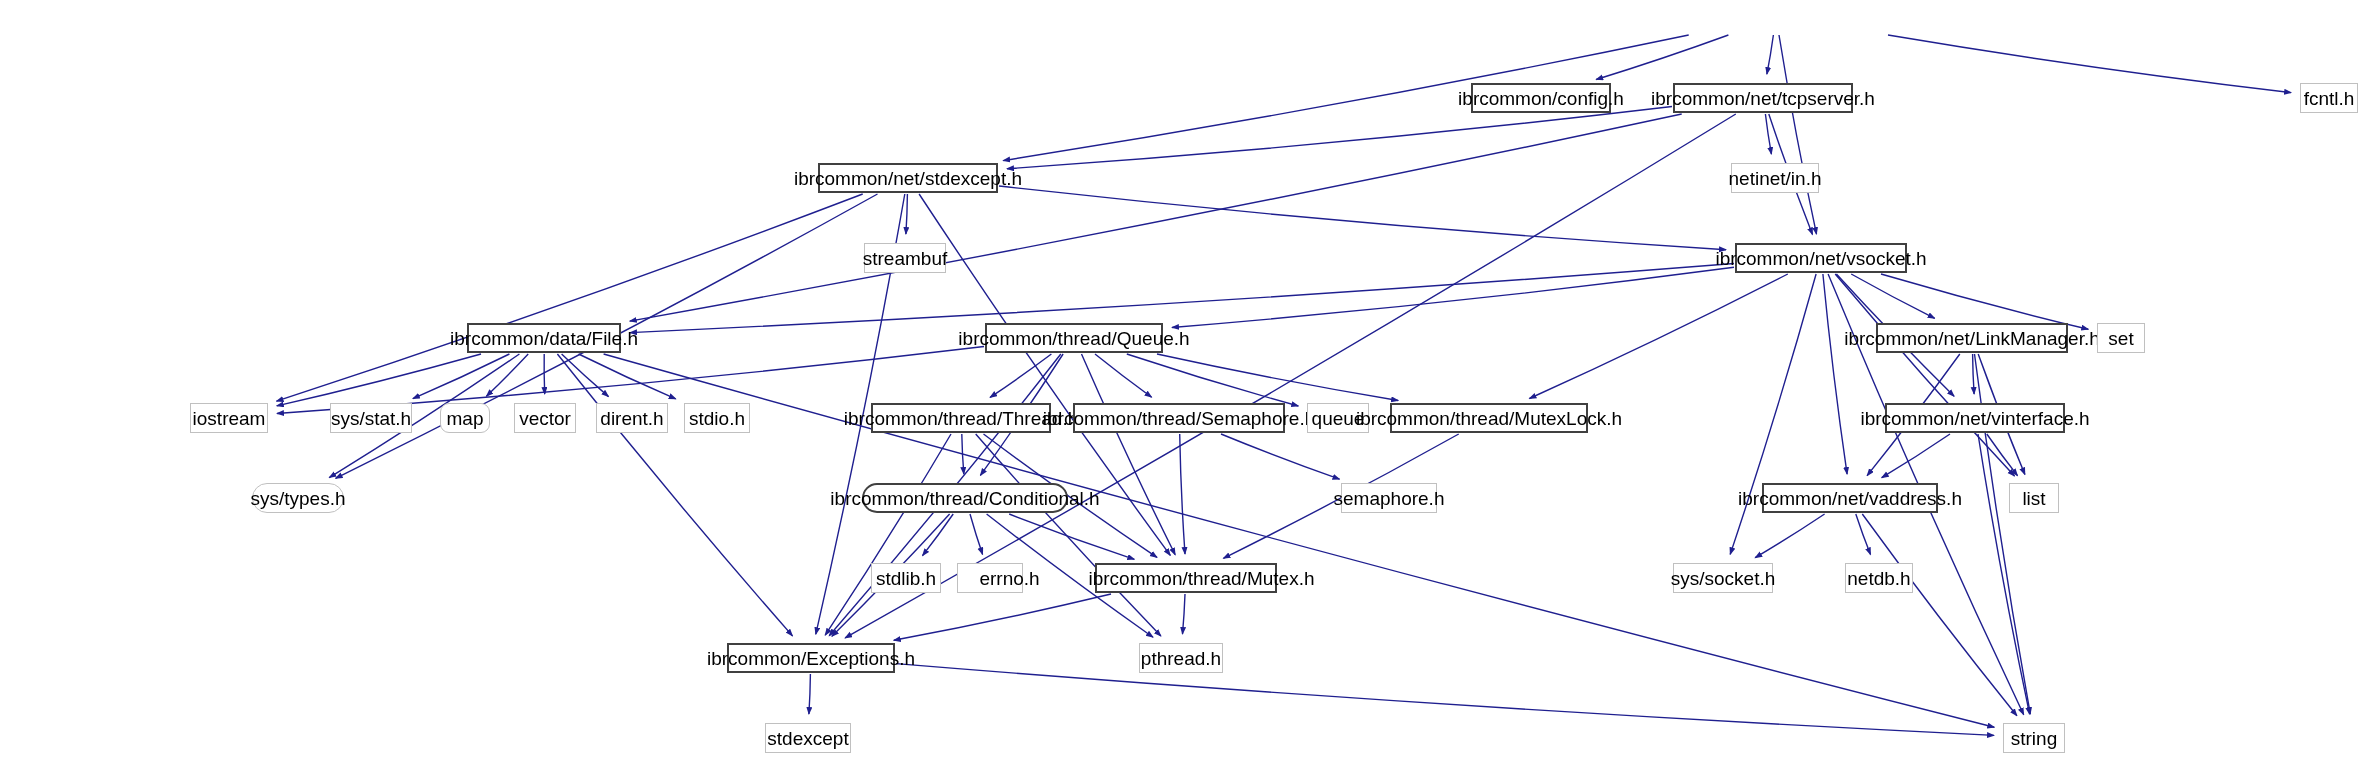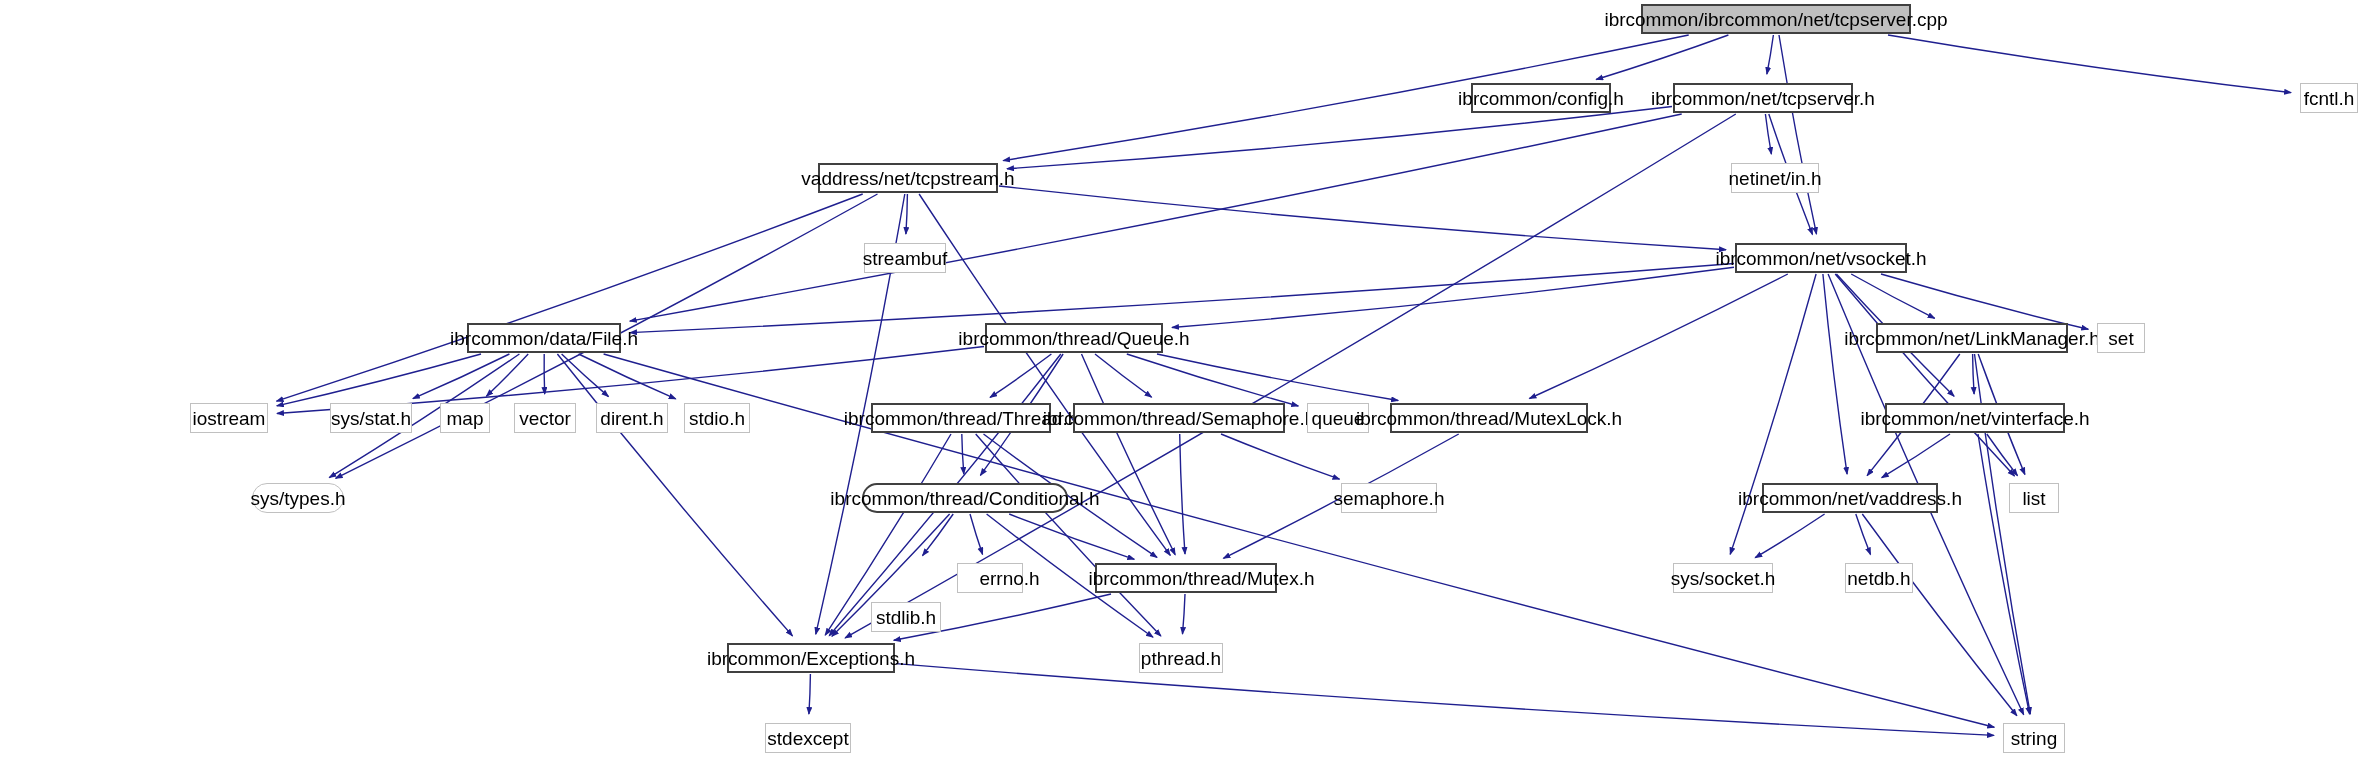--- a/index.html
+++ b/index.html
@@ -125,34 +125,31 @@
       <path d="M1974.5,354.0 Q1997.9,534.7 2030.3,714.1" stroke="#1f1f8f" stroke-width="1.4" fill="none" marker-end="url(#ah)"></path>
       <path d="M1950.0,434.0 Q1916.5,456.8 1881.7,477.7" stroke="#1f1f8f" stroke-width="1.4" fill="none" marker-end="url(#ah)"></path>
       <path d="M1986.8,434.0 Q2001.5,455.2 2017.5,475.6" stroke="#1f1f8f" stroke-width="1.4" fill="none" marker-end="url(#ah)"></path>
       <path d="M1978.0,434.0 Q2000.2,574.7 2029.6,714.1" stroke="#1f1f8f" stroke-width="1.4" fill="none" marker-end="url(#ah)"></path>
       <path d="M1824.6,514.0 Q1790.5,536.8 1755.2,557.7" stroke="#1f1f8f" stroke-width="1.4" fill="none" marker-end="url(#ah)"></path>
       <path d="M1855.8,514.0 Q1862.5,534.5 1870.5,554.5" stroke="#1f1f8f" stroke-width="1.4" fill="none" marker-end="url(#ah)"></path>
       <path d="M1862.3,514.0 Q1937.0,616.8 2016.9,715.7" stroke="#1f1f8f" stroke-width="1.4" fill="none" marker-end="url(#ah)"></path>
       <path d="M810.4,674.0 Q810.2,694.0 808.9,714.0" stroke="#1f1f8f" stroke-width="1.4" fill="none" marker-end="url(#ah)"></path>
       <path d="M896.0,663.6 Q1444.4,708.6 1994.0,735.4" stroke="#1f1f8f" stroke-width="1.4" fill="none" marker-end="url(#ah)"></path>
     </svg>
-<div class="node root" style="left: 1641px; top: 4px; width: 270px; height: 30px;">
-      <span class="node-label">ibrcommon/ibrcommon/net/tcpserver.cpp</span>
-    </div>
     <div class="node sys" style="left: 2300px; top: 83px; width: 58px; height: 30px;">
       <span class="node-label">fcntl.h</span>
     </div>
     <div class="node local" style="left: 1471px; top: 83px; width: 140px; height: 30px;">
       <span class="node-label">ibrcommon/config.h</span>
     </div>
     <div class="node local" style="left: 1673px; top: 83px; width: 180px; height: 30px;">
       <span class="node-label">ibrcommon/net/tcpserver.h</span>
     </div>
     <div class="node local" style="left: 818px; top: 163px; width: 180px; height: 30px;">
-      <span class="node-label">vaddress/net/tcpstream.h</span>
+      <span class="node-label">ibrcommon/net/stdexcept.h</span>
     </div>
     <div class="node sys" style="left: 1731px; top: 163px; width: 88px; height: 30px;">
       <span class="node-label">netinet/in.h</span>
     </div>
     <div class="node sys" style="left: 864px; top: 243px; width: 82px; height: 30px;">
       <span class="node-label">streambuf</span>
     </div>
     <div class="node local" style="left: 1735px; top: 243px; width: 172px; height: 30px;">
       <span class="node-label">ibrcommon/net/vsocket.h</span>
     </div>
@@ -167,21 +164,21 @@
     </div>
     <div class="node sys" style="left: 2097px; top: 323px; width: 48px; height: 30px;">
       <span class="node-label">set</span>
     </div>
     <div class="node sys" style="left: 190px; top: 403px; width: 78px; height: 30px;">
       <span class="node-label">iostream</span>
     </div>
     <div class="node sys" style="left: 330px; top: 403px; width: 82px; height: 30px;">
       <span class="node-label">sys/stat.h</span>
     </div>
-    <div class="node sys" style="left: 440px; top: 403px; width: 50px; height: 30px;">
+    <div class="node sys" style="left: 440px; top: 403px; width: 50px; height: 30px; border-radius: 9px;">
       <span class="node-label">map</span>
     </div>
     <div class="node sys" style="left: 514px; top: 403px; width: 62px; height: 30px; align-items: center;">
       <span class="node-label">vector</span>
     </div>
     <div class="node sys" style="left: 596px; top: 403px; width: 72px; height: 30px;">
       <span class="node-label">dirent.h</span>
     </div>
     <div class="node sys" style="left: 684px; top: 403px; width: 66px; height: 30px;">
       <span class="node-label">stdio.h</span>
@@ -209,21 +206,21 @@
     </div>
     <div class="node sys" style="left: 1341px; top: 483px; width: 96px; height: 30px;">
       <span class="node-label">semaphore.h</span>
     </div>
     <div class="node local" style="left: 1762px; top: 483px; width: 176px; height: 30px;">
       <span class="node-label">ibrcommon/net/vaddress.h</span>
     </div>
     <div class="node sys" style="left: 2009px; top: 483px; width: 50px; height: 30px;">
       <span class="node-label">list</span>
     </div>
-    <div class="node sys" style="left: 871px; top: 563px; width: 70px; height: 30px; margin-top: 39px;">
+    <div class="node sys" style="left: 871px; top: 563px; width: 70px; height: 30px;">
       <span class="node-label">stdlib.h</span>
     </div>
     <div class="node sys" style="left: 957px; top: 563px; width: 66px; height: 30px; padding-left: 48px;">
       <span class="node-label">errno.h</span>
     </div>
     <div class="node local" style="left: 1095px; top: 563px; width: 182px; height: 30px; padding-left: 40px;">
       <span class="node-label">ibrcommon/thread/Mutex.h</span>
     </div>
     <div class="node sys" style="left: 1673px; top: 563px; width: 100px; height: 30px;">
       <span class="node-label">sys/socket.h</span>

